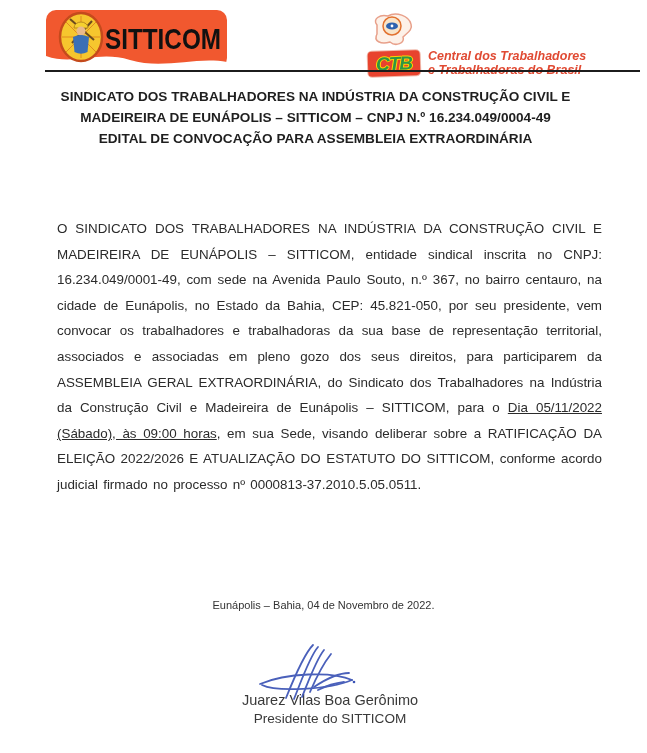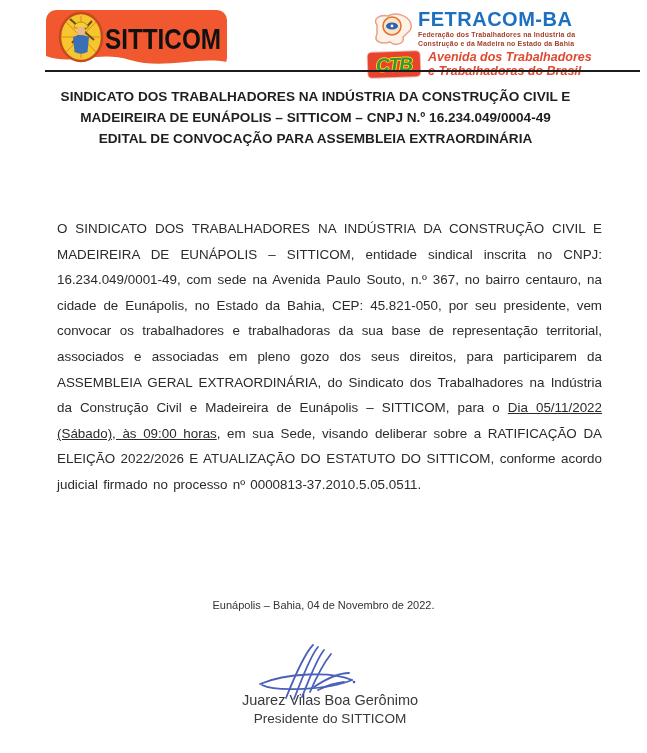--- a/index.html
+++ b/index.html
@@ -98,34 +98,27 @@
 
 
   <div class="fetracom-block">
     <div class="fetracom-row1">
       <svg class="fetracom-emblem" viewBox="0 0 47 37">
         <path d="M9,15 C4,9 12,4 20,6 C28,1 41,6 43,14 C45,20 39,23 35,27 C37,33 28,37 22,32 C13,35 5,31 9,24 Z" fill="#fdf1e8" stroke="#e8a08a" stroke-width="1.5"></path>
         <circle cx="24" cy="16" r="9" fill="#f9e4c8" stroke="#e2712f" stroke-width="1.5"></circle>
         <ellipse cx="24" cy="16" rx="6" ry="3.6" fill="#2d63b0"></ellipse>
         <circle cx="24" cy="16" r="1.4" fill="#ffffff"></circle>
       </svg>
-      <div class="fetracom-texts">
-        <div class="fetracom-title">FETRACOM-BA</div>
-        <div class="fetracom-sub">
-          <div>Federação dos Trabalhadores na Indústria da</div>
-          <div>Construção e da Madeira no Estado da Bahia</div>
-        </div>
-      </div>
     </div>
     <div class="fetracom-row2">
       <div class="ctb-badge">
         <span class="ctb-abbr">CTB</span>
       </div>
       <div class="ctb-lines">
-        <div>Avenida dos Trabalhadores</div>
+        <div>Central dos Trabalhadores</div>
         <div>e Trabalhadoras do Brasil</div>
       </div>
     </div>
   </div>
 
   <div class="header-rule"></div>
 
   <div class="title-block">
     <div>SINDICATO DOS TRABALHADORES NA INDÚSTRIA DA CONSTRUÇÃO CIVIL E</div>
     <div>MADEIREIRA DE EUNÁPOLIS – SITTICOM – CNPJ N.º 16.234.049/0004-49</div>

